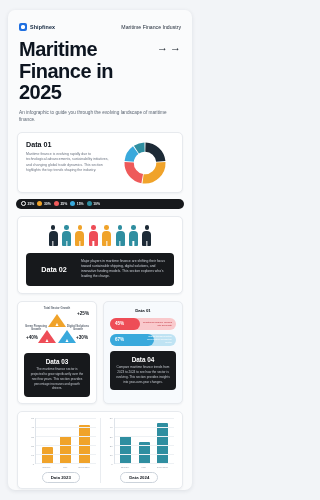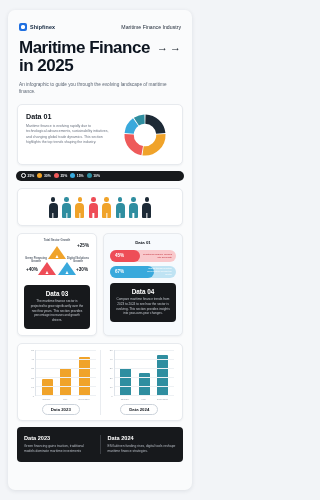--- a/index.html
+++ b/index.html
@@ -43,21 +43,21 @@
   }
   .brand-mark:after {
     content: ""; position: absolute; left: 2.4px; top: 2.4px;
     width: 3.2px; height: 3.2px; border-radius: 50%; background: #fff;
   }
   .brand-name { font-size: 5.4px; font-weight: 700; color: #10243d; letter-spacing: .1px; }
   .topbar-tag { font-size: 5.2px; color: #1a2433; font-weight: 400; }
 
   .title-wrap { padding: 8px 11px 0 11px; display: flex; align-items: flex-start; gap: 4px; }
   .big-title {
-    font-size: 17px; line-height: 1.08; font-weight: 800;
+    font-size: 20px; line-height: 1.08; font-weight: 800;
     color: #0d1520; letter-spacing: -0.5px; flex: 1;
   }
   .arrows { display: flex; gap: 2px; padding-top: 3px; }
   .arrows span { font-size: 11px; font-weight: 700; color: #0d1520; line-height: 1; }
   .subtitle {
     padding: 5px 14px 0 11px;
     font-size: 4.7px; line-height: 1.5; color: #5a6472;
   }
 
   
@@ -271,20 +271,24 @@
           </div>
           <div class="person">
             <div class="p-head" style="background: rgb(47, 142, 160);"></div>
             <div class="p-body" style="background: rgb(47, 142, 160);"></div>
           </div>
           <div class="person">
             <div class="p-head" style="background: rgb(29, 42, 54);"></div>
             <div class="p-body" style="background: rgb(29, 42, 54);"></div>
           </div>
         </div>
+      <div class="dark d2-strip">
+        <div class="d2-label">Data 02</div>
+        <div class="d2-text">Major players in maritime finance are shifting their focus toward sustainable shipping, digital solutions, and innovative funding models. This section explores who's leading the charge.</div>
+      </div>
     </div>
 
     <div class="mid">
 
       <div class="card mid-col">
         <div class="tri-wrap">
 
           <div class="tri" style="left:50%;margin-left:-9px;top:6px;border-bottom:13px solid #f0a32a;"></div>
           <div class="tri-ico" style="left:50%;margin-left:-5px;top:13px;">▲</div>
           <div class="tri-cap" style="left:50%;margin-left:-16px;top:-1px;width:32px;">Total Sector Growth</div>

